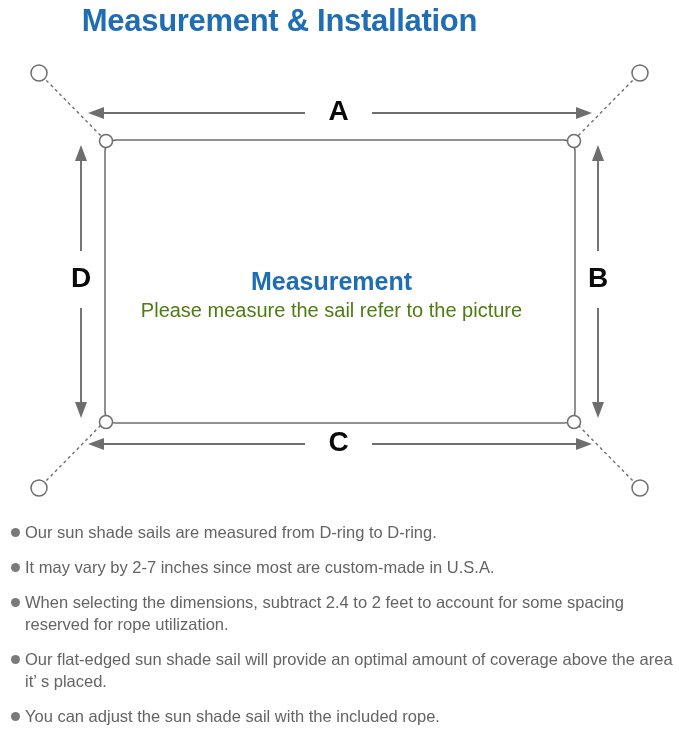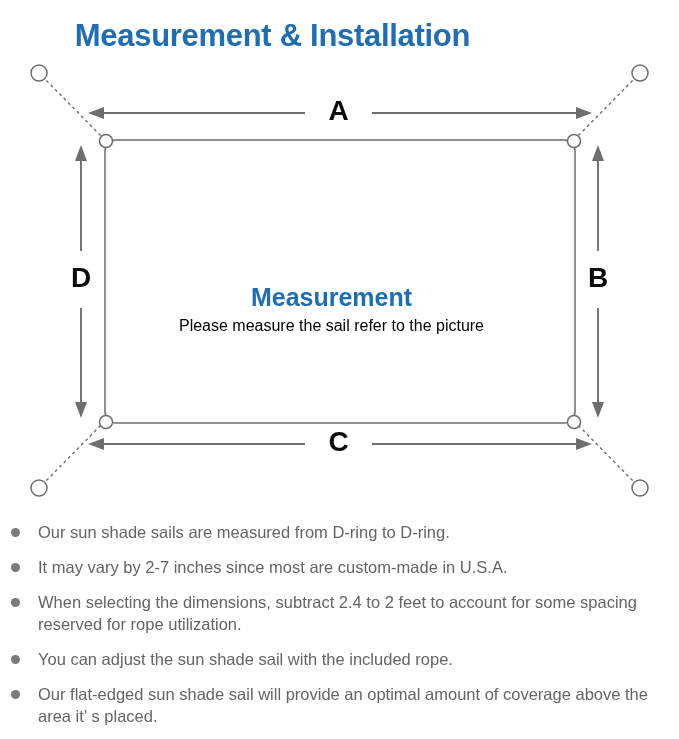--- a/index.html
+++ b/index.html
@@ -11,60 +11,60 @@
     width: 679px;
     height: 739px;
     font-family: "Liberation Sans", sans-serif;
     color: #595959;
     overflow: hidden;
     position: relative;
   }
 
   #page-title {
     position: absolute;
-    left: 1px;
+    left: 8px;
     top: 0;
     width: 543px;
     text-align: center;
     font-size: 31px;
     font-weight: bold;
     color: #1f6eb3;
     letter-spacing: -0.3px;
     line-height: 38px;
-    padding-top: 17px;
+    padding-top: 2px;
   }
 
   #diagram-wrap {
     position: absolute;
     left: 0;
     top: 46px;
     width: 679px;
     height: 470px;
   }
   #diagram-svg {
     display: block;
   }
 
   .center-block {
     position: absolute;
     left: 0;
-    top: 236px;
+    top: 220px;
     width: 663px;
     text-align: center;
     pointer-events: none;
   }
   .center-title {
     font-size: 25px;
     font-weight: bold;
     color: #1f6eb3;
     line-height: 30px;
   }
   .center-sub {
-    font-size: 16px;
-    color: #000000;
+    font-size: 20px;
+    color: #4d7c0f;
     line-height: 22px;
     margin-top: 3px;
   }
 
   .dim-label {
     position: absolute;
     font-size: 28px;
     font-weight: bold;
     color: #0a0a0a;
     font-family: "Liberation Sans", sans-serif;
@@ -73,21 +73,21 @@
   }
 
   #notes {
     position: absolute;
     left: 0;
     top: 521px;
     width: 679px;
   }
   .note-item {
     position: relative;
-    padding-left: 38px;
+    padding-left: 25px;
     margin-bottom: 13px;
     font-size: 16.5px;
     line-height: 22px;
     color: #646464;
   }
   .note-bullet {
     position: absolute;
     left: 11px;
     top: 7px;
     width: 9px;
@@ -178,19 +178,19 @@
   <div class="note-item">
     <span class="note-bullet"></span>
     <span>It may vary by 2-7 inches since most are custom-made in U.S.A.</span>
   </div>
   <div class="note-item">
     <span class="note-bullet"></span>
     <span>When selecting the dimensions, subtract 2.4 to 2 feet to account for some spacing reserved for rope utilization.</span>
   </div>
   <div class="note-item">
     <span class="note-bullet"></span>
-    <span>You can adjust the sun shade sail with the included rope.</span>
+    <span>Our flat-edged sun shade sail will provide an optimal amount of coverage above the area it’ s placed.</span>
   </div>
   <div class="note-item">
     <span class="note-bullet"></span>
-    <span>Our flat-edged sun shade sail will provide an optimal amount of coverage above the area it’ s placed.</span>
+    <span>You can adjust the sun shade sail with the included rope.</span>
   </div>
 </div>
 
 </body></html>

